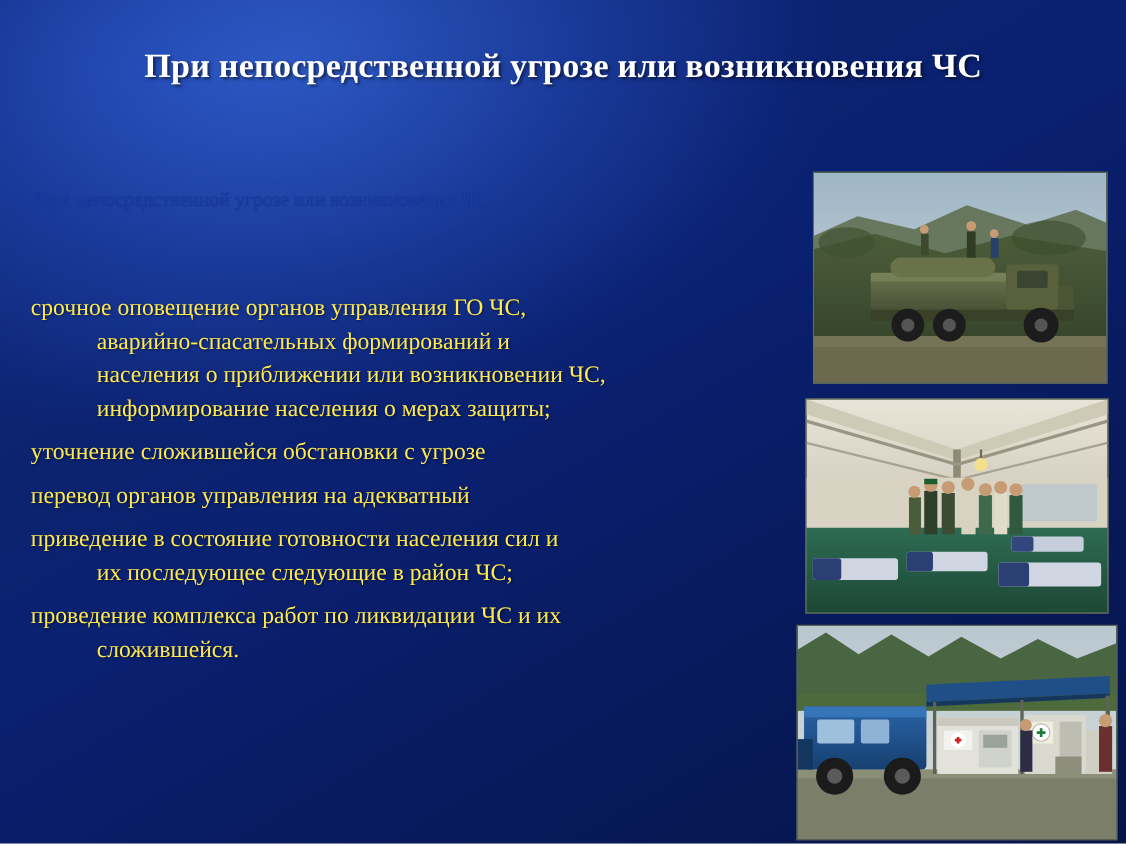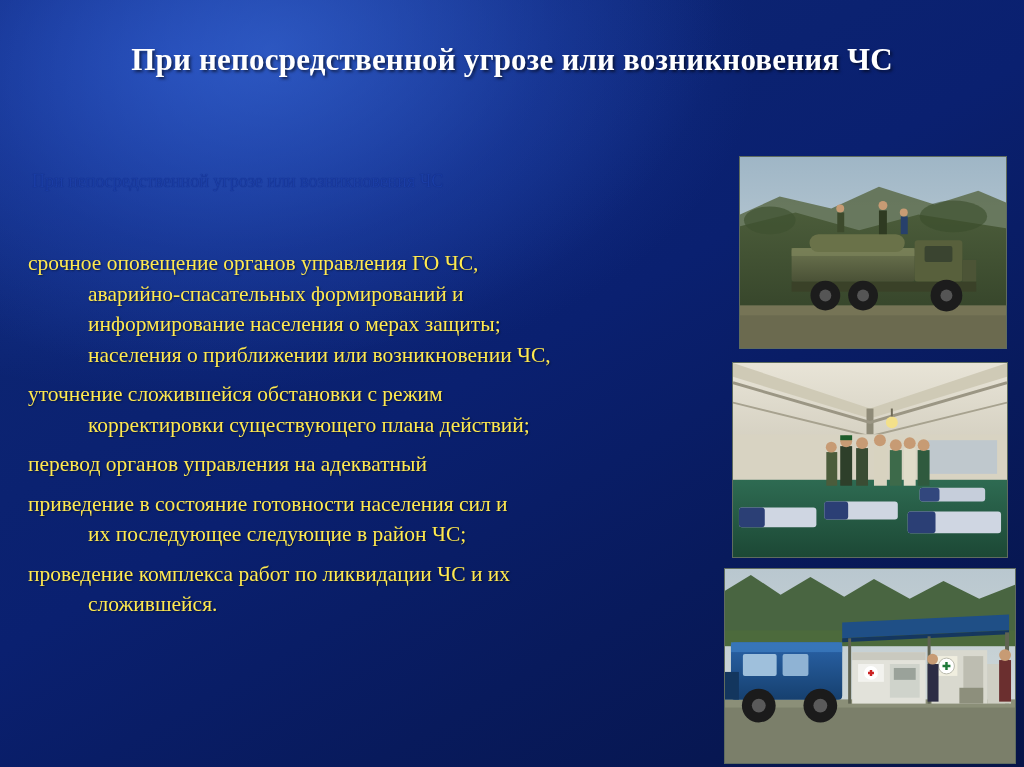--- a/index.html
+++ b/index.html
@@ -52,21 +52,21 @@
     line-height: 1.5;
     text-align: justify;
     text-shadow: 0 0 1px rgba(10,30,110,0.9);
     opacity: 0.92;
     z-index: 2;
   }
   .lede .l2 { display: block; text-indent: 34px; }
 
   .bullets {
     position: absolute;
-    left: 22px; top: 248px;
+    left: 22px; top: 264px;
     width: 716px;
     z-index: 3;
   }
   .bullet {
     color: #ffe94f;
     font-size: 21.5px;
     line-height: 1.42;
     text-align: justify;
     text-shadow: 1px 1px 2px rgba(0,0,0,0.45);
     margin-bottom: 9px;
@@ -97,27 +97,26 @@
 
   <div class="lede">
     <span>При непосредственной угрозе или возникновения ЧС</span>
   </div>
 
   <div class="bullets">
 
     <div class="bullet">
       <span>срочное оповещение органов управления ГО ЧС,</span>
       <span class="ind">аварийно-спасательных формирований и</span>
+      <span class="ind">населения о приближении или возникновении ЧС,</span>
       <span class="ind">информирование населения о мерах защиты;</span>
-      <span class="ind">населения о приближении или возникновении ЧС,</span>
     </div>
 
     <div class="bullet">
-      <span>уточнение сложившейся обстановки с режим</span>
-      <span class="ind">корректировки существующего плана действий;</span>
+      <span>уточнение сложившейся обстановки с угрозе</span>
     </div>
 
     <div class="bullet">
       <span>перевод органов управления на адекватный</span>
     </div>
 
     <div class="bullet">
       <span>приведение в состояние готовности населения сил и</span>
       <span class="ind">их последующее следующие в район ЧС;</span>
     </div>

